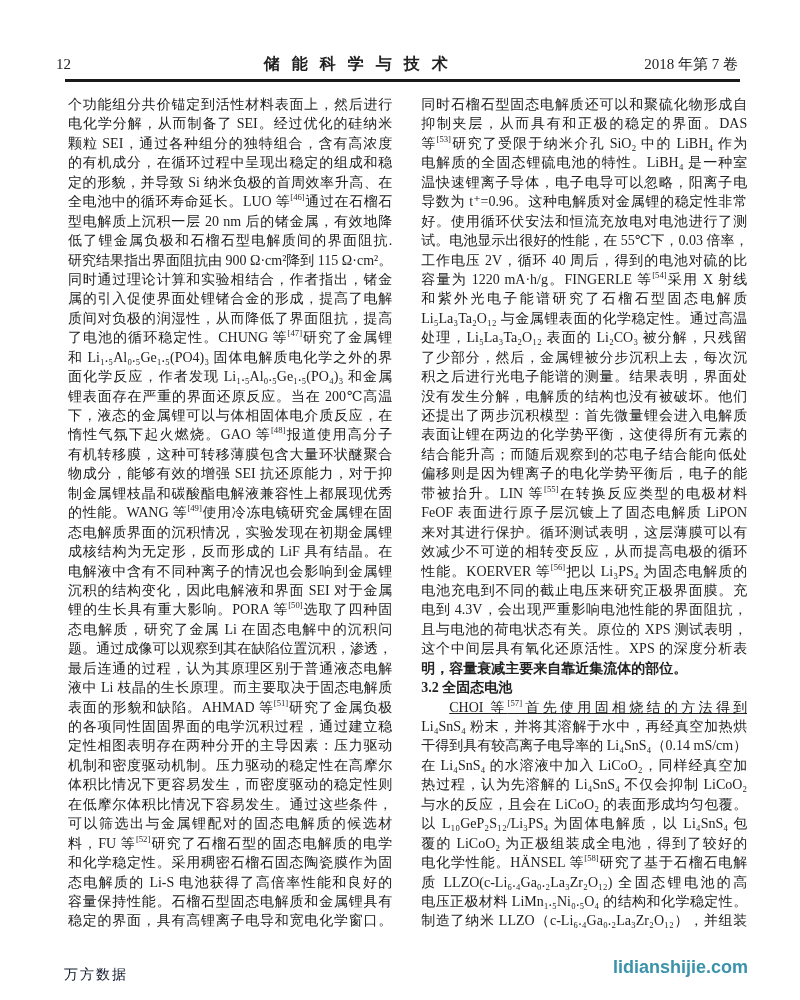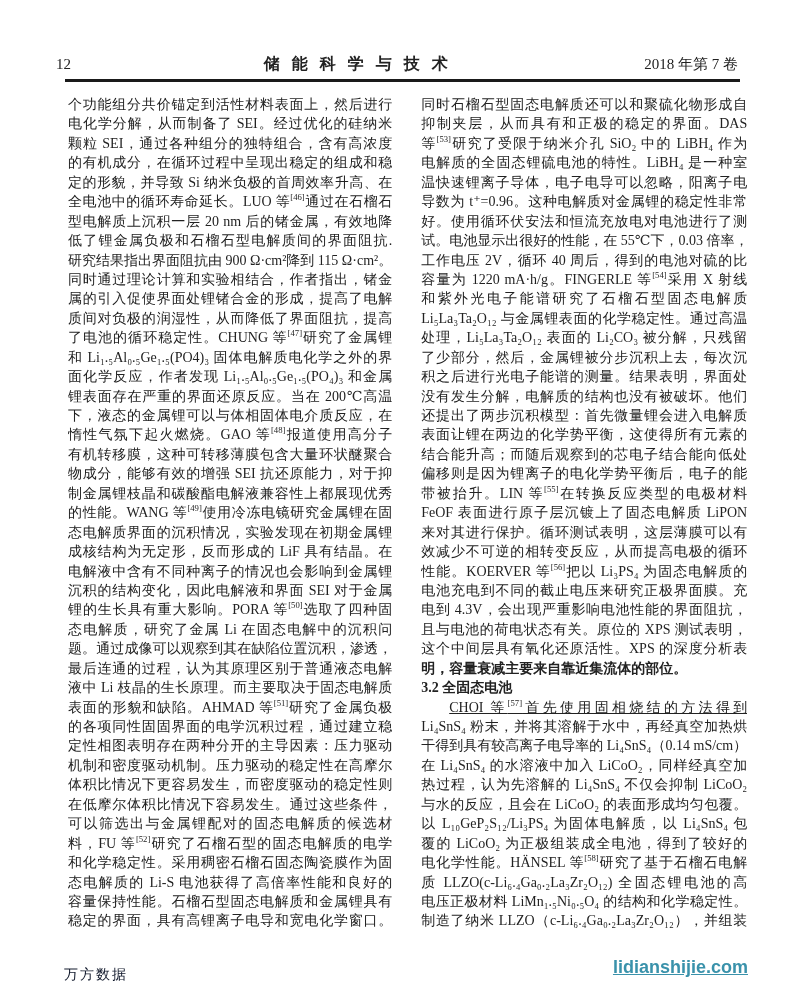--- a/index.html
+++ b/index.html
@@ -71,21 +71,20 @@
     color: #0f172a;
     letter-spacing: 2px;
   }
   .website {
     position: absolute;
     right: 52px; top: 957px;
     font-family: "Liberation Sans", "DejaVu Sans", sans-serif;
     font-weight: bold;
     font-size: 18px;
     color: #3a92ab;
-    text-decoration: underline;
   }
 </style>
 </head>
 <body>
 
 <div class="page">
 
   <div class="header">
     <span class="page-number">12</span>
     <span class="journal-title">储 能 科 学 与 技 术</span>

